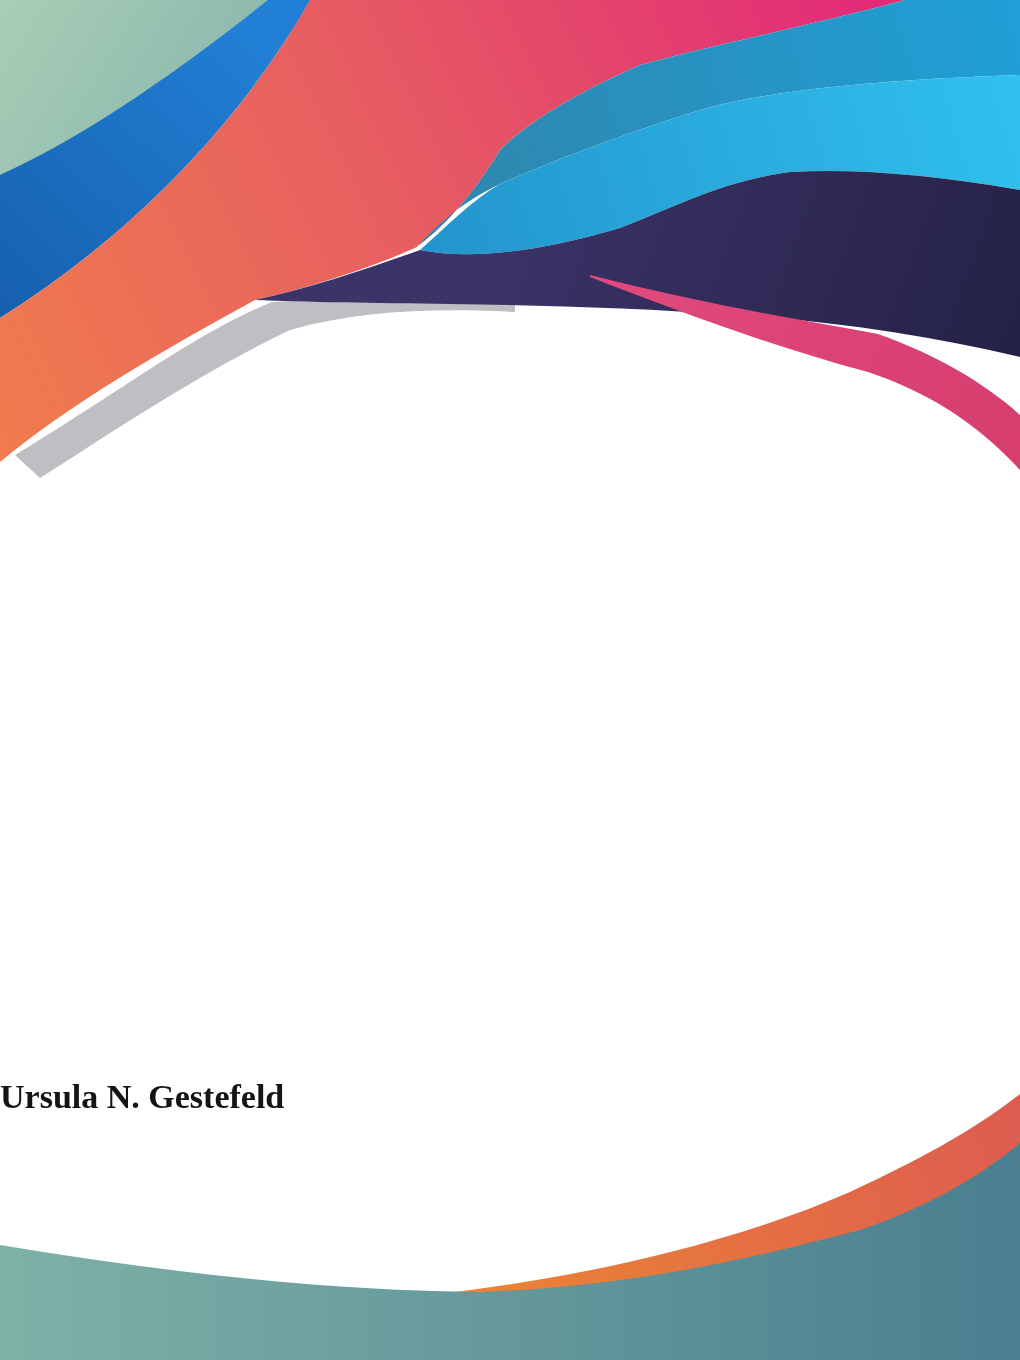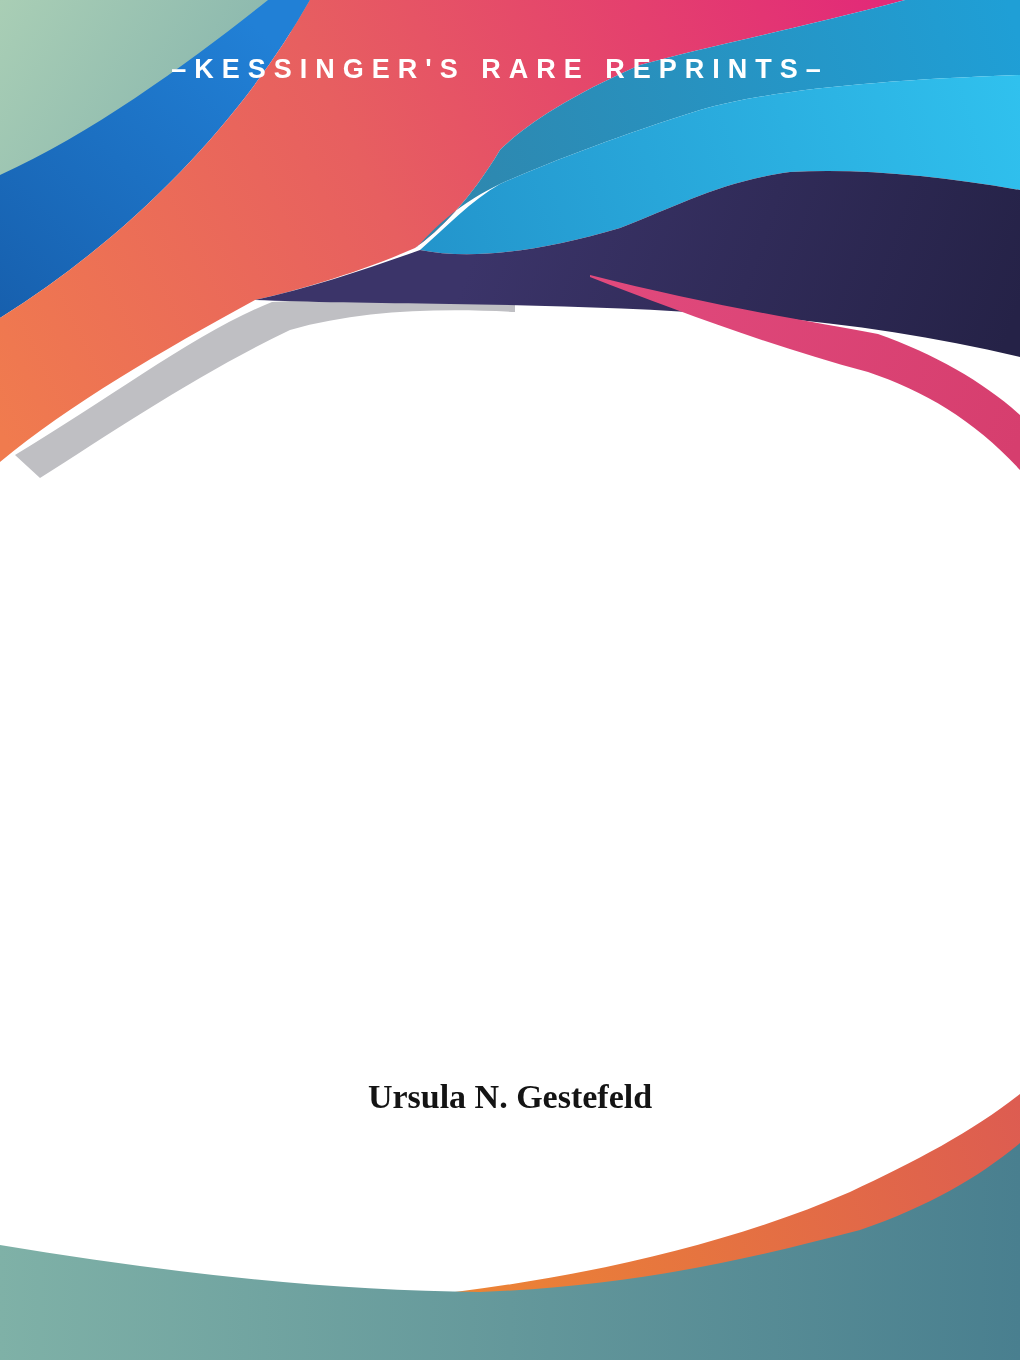--- a/index.html
+++ b/index.html
@@ -45,21 +45,20 @@
     font-size: 47px;
     line-height: 56px;
     letter-spacing: 1px;
     white-space: nowrap;
   }
   .book-author {
     position: absolute;
     top: 1076px;
     left: 0;
     width: 1020px;
-    text-align: center;
     color: #141414;
     font-family: "Liberation Serif", serif;
     font-weight: bold;
     font-size: 34px;
     line-height: 42px;
     white-space: nowrap;
   }
 </style>
 </head>
 <body>
@@ -121,18 +120,17 @@
 
     <path fill="url(#gNavy)" d="M255,300 C310,288 370,268 420,250 C470,260 540,252 620,228 C680,205 720,182 790,172 C860,168 940,176 1020,190 L1020,357 C930,336 840,322 737,315 C640,308 540,305 450,304 C375,303 305,302 255,300 Z"></path>
 
     <path fill="url(#gRibbon)" d="M590,275 C700,303 800,320 878,334 C935,354 985,383 1020,415 L1020,470 C975,421 925,391 868,372 C770,346 670,308 590,277 Z"></path>
 
     <path fill="url(#gBottomOrange)" d="M455,1292 C600,1274 740,1240 850,1192 C915,1162 975,1130 1020,1094 L1020,1146 C970,1185 905,1219 830,1244 C710,1277 575,1293 465,1295 Z"></path>
 
     <path fill="url(#gBottomTeal)" d="M0,1245 C160,1272 330,1291 480,1292 C640,1286 760,1256 860,1230 C930,1206 980,1176 1020,1143 L1020,1360 L0,1360 Z"></path>
   </svg>
 
-  <div class="imprint">–KESSINGER'S RARE REPRINTS–</div>
 
 
   <div class="book-author">Ursula N. Gestefeld</div>
 
 </div>
 
 </body></html>

